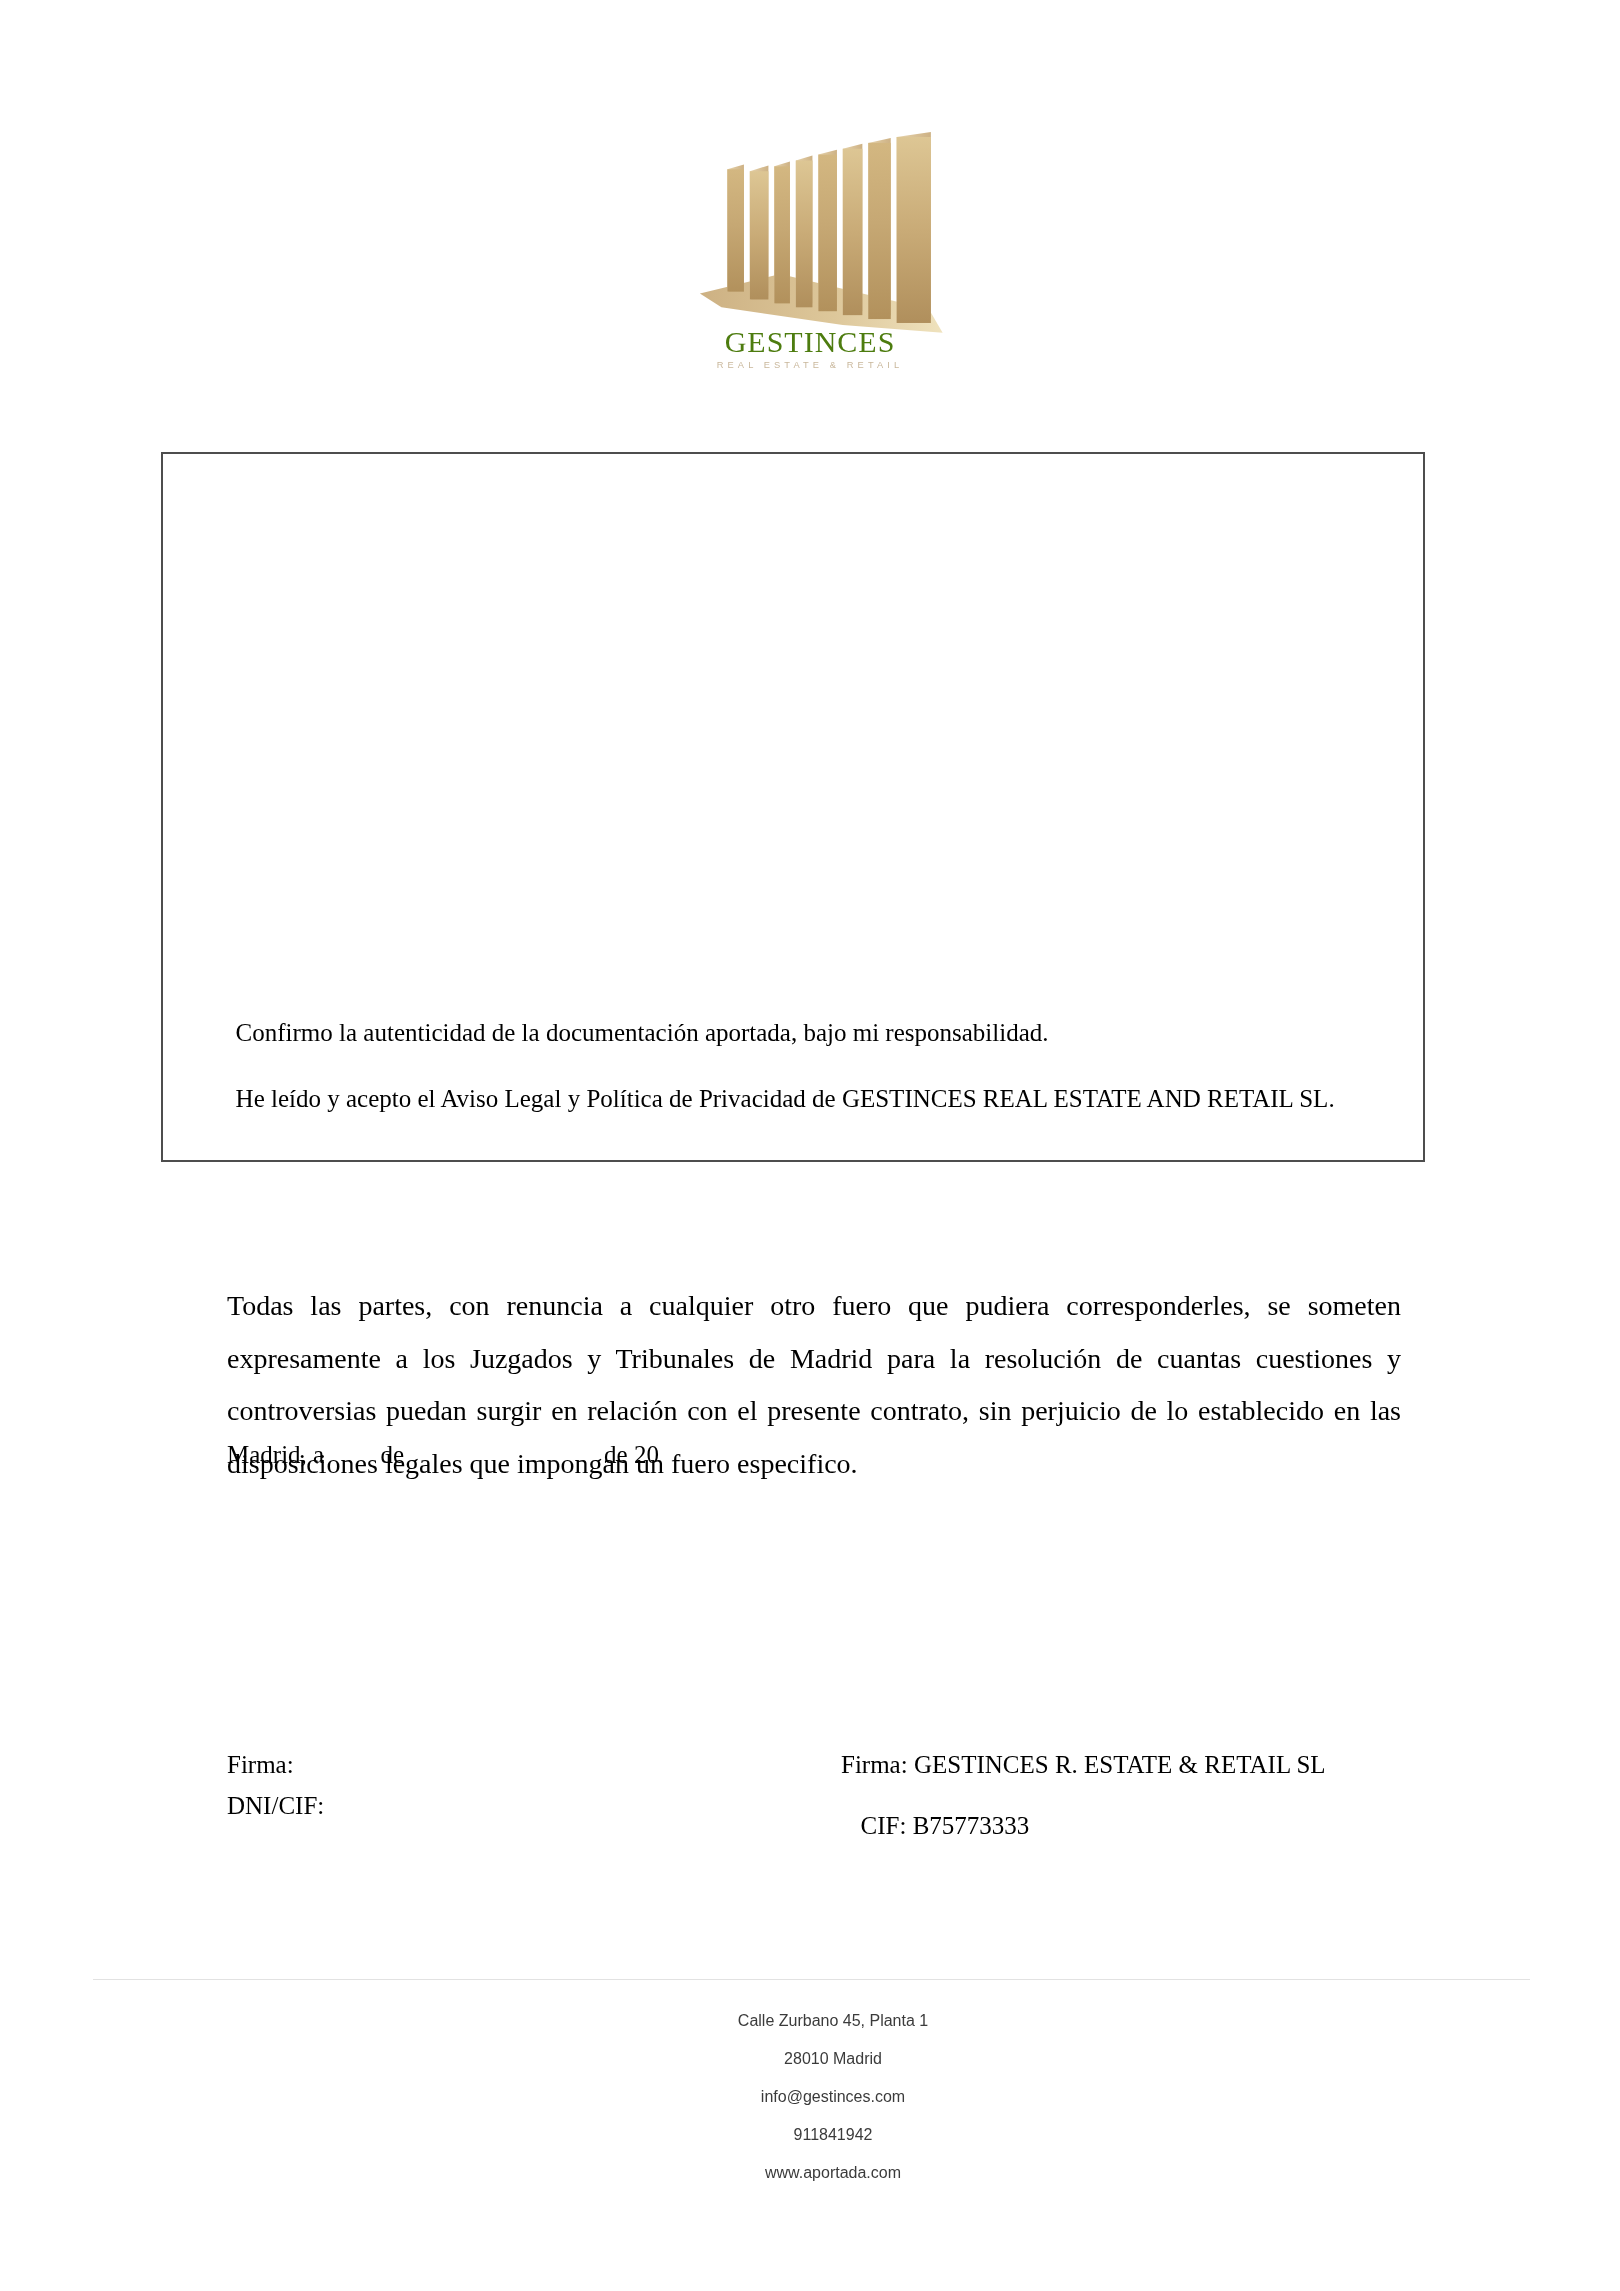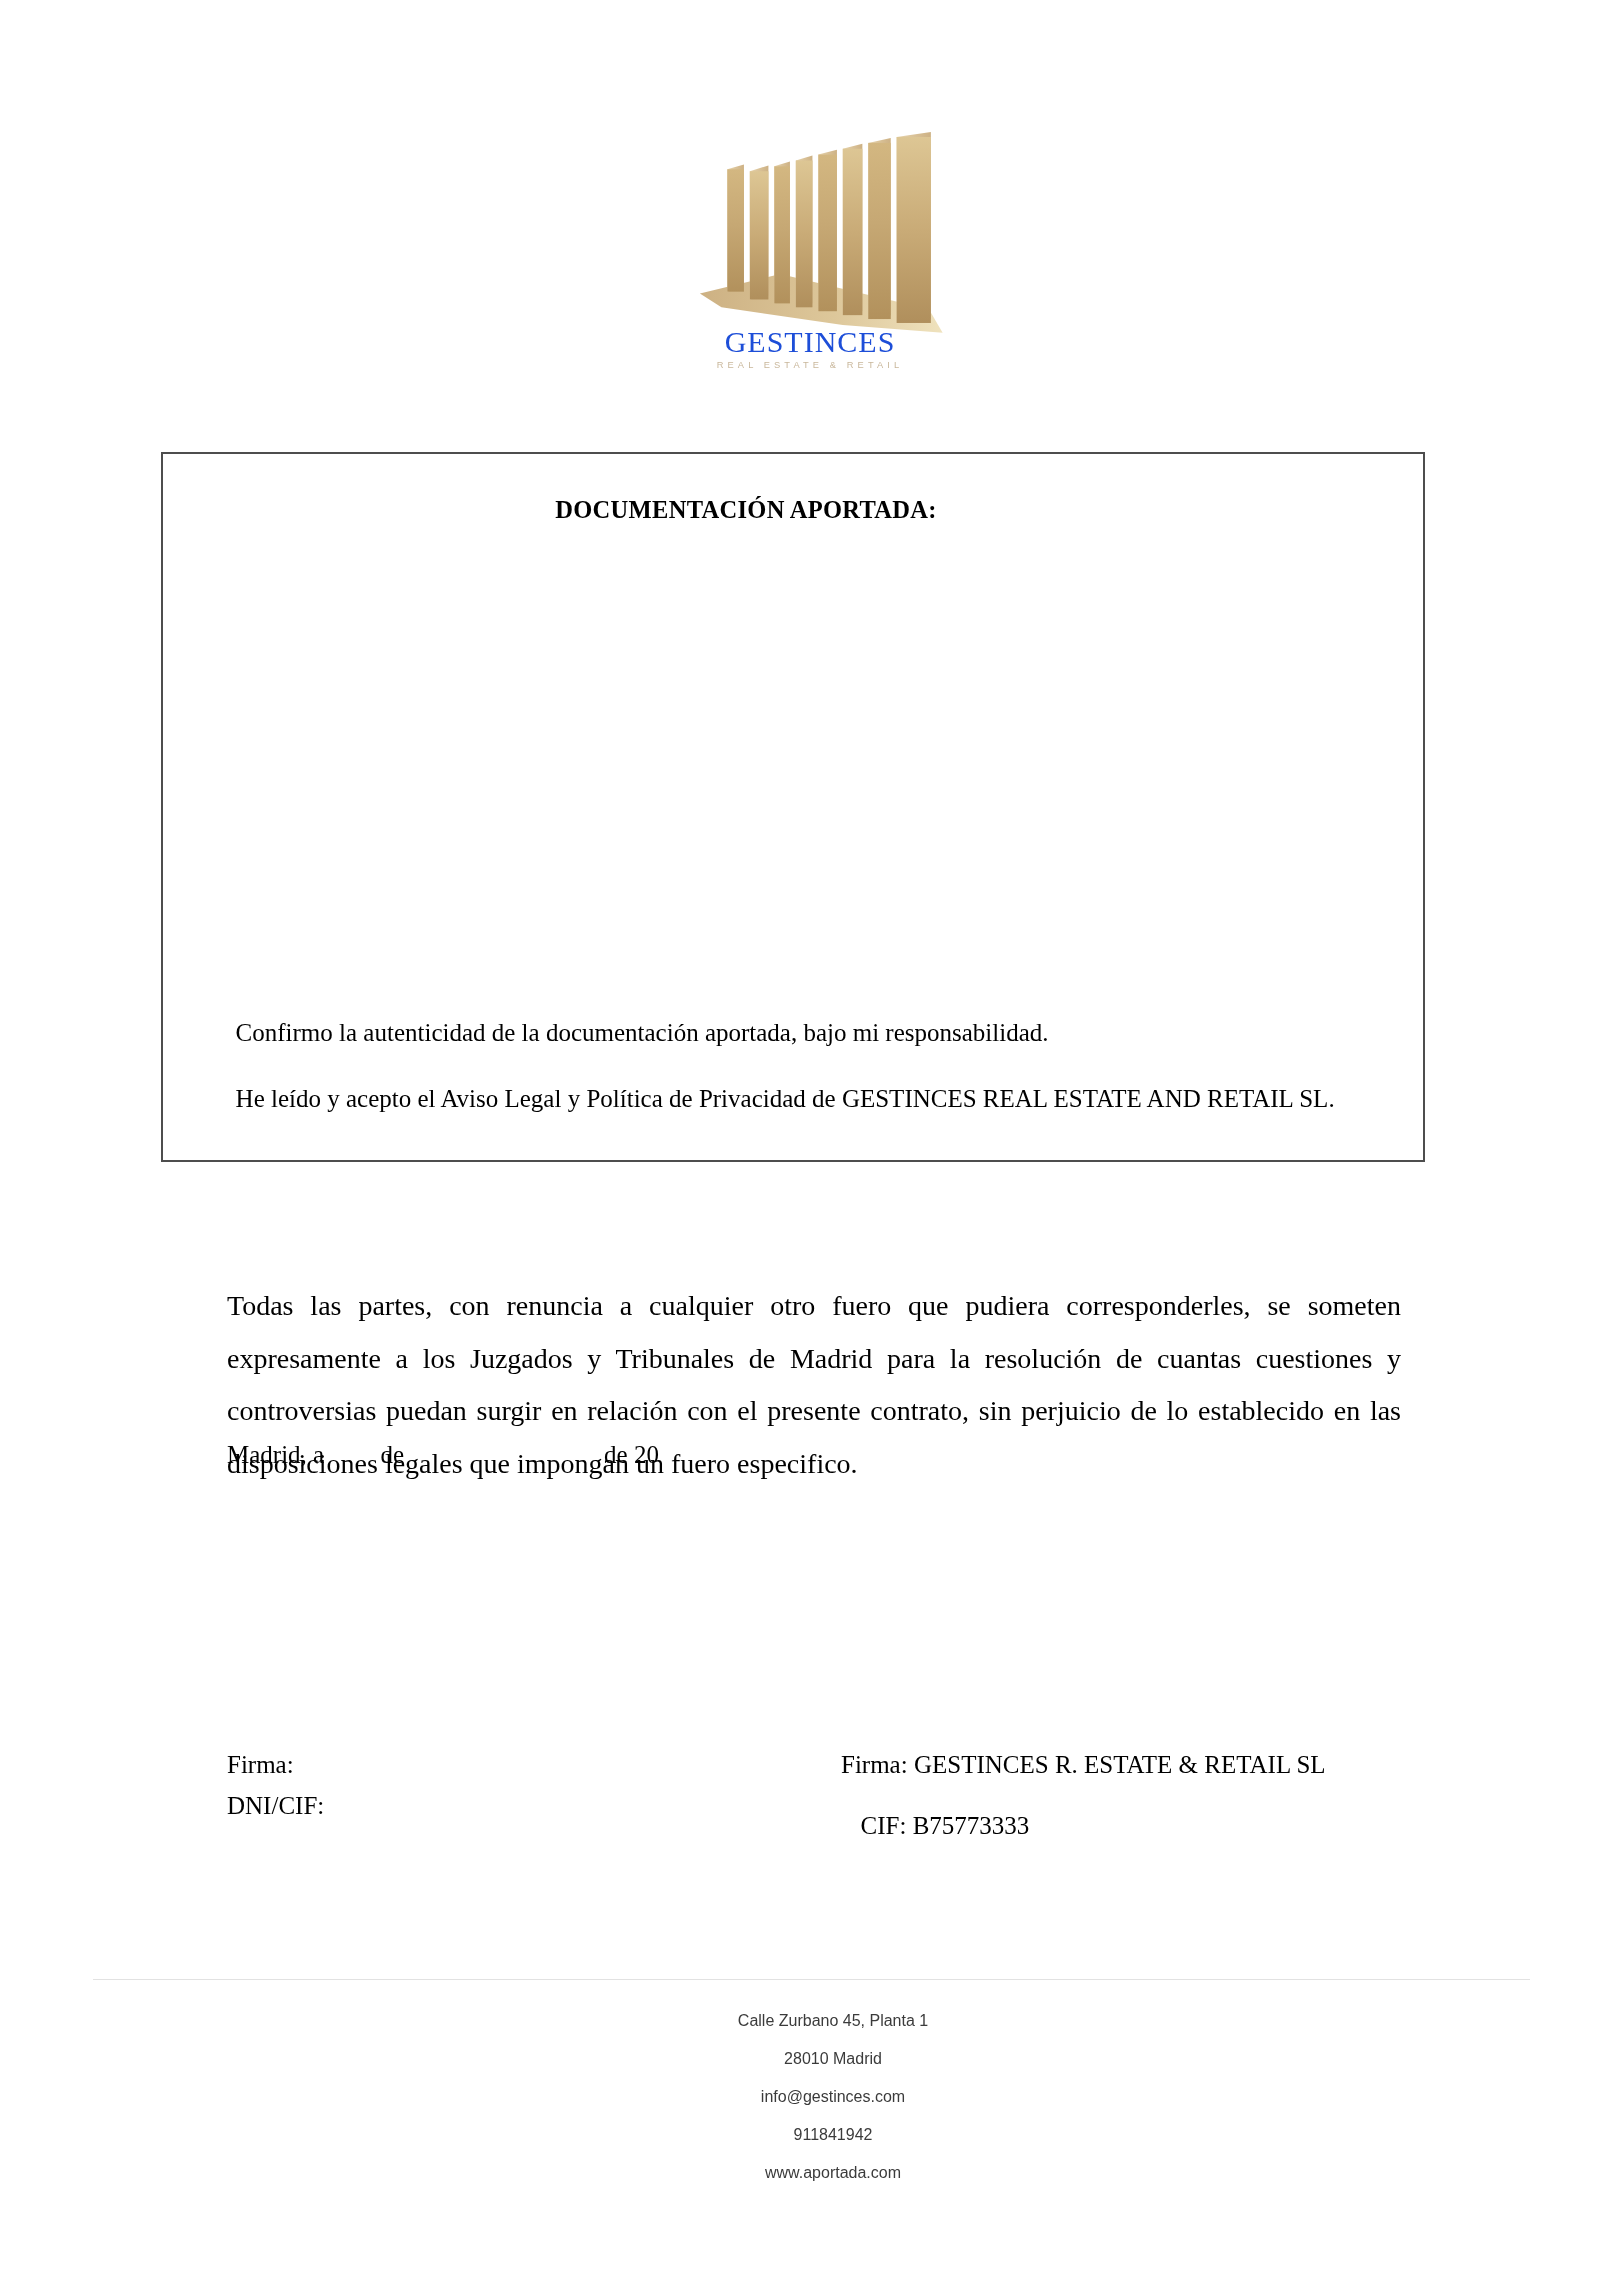--- a/index.html
+++ b/index.html
@@ -46,21 +46,21 @@
     left: 0;
     top: 202px;
     width: 323px;
     text-align: center;
     line-height: 1;
   }
   .logo-name {
     font-family: "Liberation Serif", "DejaVu Serif", serif;
     font-size: 30px;
     letter-spacing: 1px;
-    color: #1d4ed8;
+    color: #4d7c0f;
     display: block;
     white-space: nowrap;
   }
   .logo-tag {
     font-family: "Liberation Sans", "DejaVu Sans", sans-serif;
     font-size: 9.3px;
     letter-spacing: 4.1px;
     color: #c9b79b;
     display: block;
     margin-top: 3.9px;
@@ -244,21 +244,20 @@
       </svg>
       <div class="logo-wordmark">
         <span class="logo-name">GESTINCES</span>
         <span class="logo-tag">REAL ESTATE &amp; RETAIL</span>
       </div>
     </div>
   </div>
 
   <div class="doc-box">
 
-    <div class="doc-box-title">DOCUMENTACIÓN APORTADA:</div>
 
 
     <div class="doc-box-confirm">
       <p class="indent">Confirmo la autenticidad de la documentación aportada, bajo mi responsabilidad.</p>
       <p class="indent">He leído y acepto el Aviso Legal y Política de Privacidad de GESTINCES REAL ESTATE AND RETAIL SL.</p>
     </div>
 
   </div>
 
   <div class="clause">Todas las partes, con renuncia a cualquier otro fuero que pudiera corresponderles, se someten expresamente a los Juzgados y Tribunales de Madrid para la resolución de cuantas cuestiones y controversias puedan surgir en relación con el presente contrato, sin perjuicio de lo establecido en las disposiciones legales que impongan un fuero especifico.</div>

